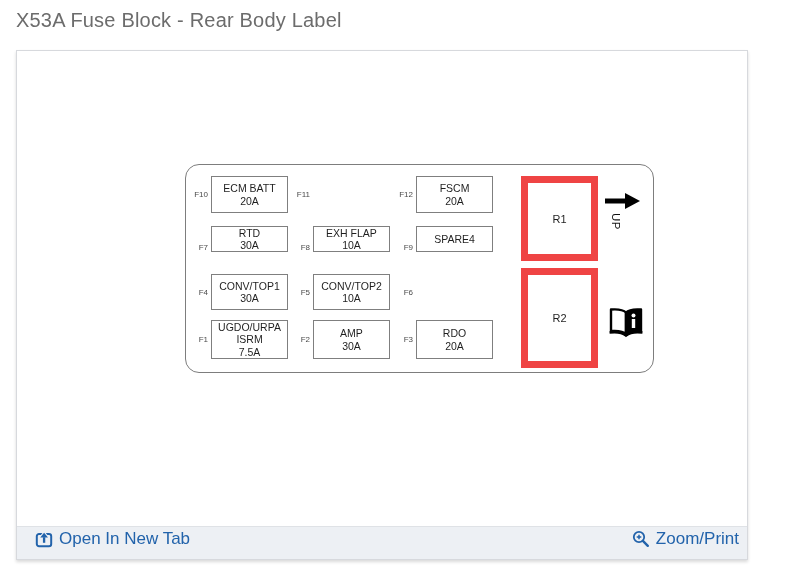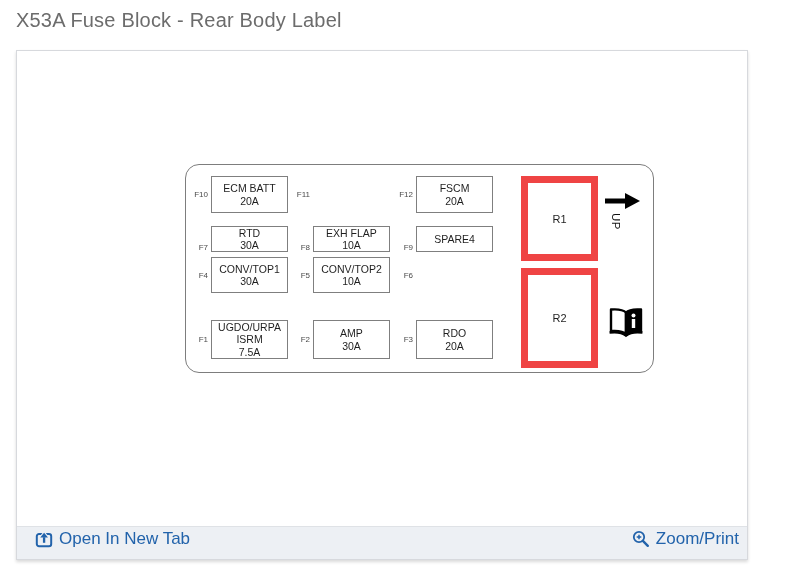--- a/index.html
+++ b/index.html
@@ -19,21 +19,21 @@
 
   
   .fuse-block {
     position: absolute; left: 136px; top: 113px; width: 469px; height: 209px;
     border: 1.5px solid #7d7d7d; border-radius: 14px; background: #ffffff; margin-left: 32px;
   }
   .fuse-cell { position: absolute; display: flex; align-items: center; }
   .c1 { left: 3px; }  .c2 { left: 105px; }  .c3 { left: 208px; }
   .r1 { top: 11px;  height: 37px; }
   .r2 { top: 61px;  height: 26px; align-items: flex-end; }
-  .r3 { top: 92px; height: 36px; }
+  .r3 { top: 109px; height: 36px; }
   .r4 { top: 155px; height: 39px; }
   .fuse-id {
     width: 19px; flex: none; margin-right: 3px;
     text-align: right; font-size: 8px; color: #4a4a4a;
   }
   .fuse-box {
     width: 77px; height: 100%; background: #fff;
     border: 1px solid #7f7f7f;
     display: flex; align-items: center; justify-content: center;
     text-align: center; font-size: 10.5px; line-height: 1.18; color: #1f1f1f;

